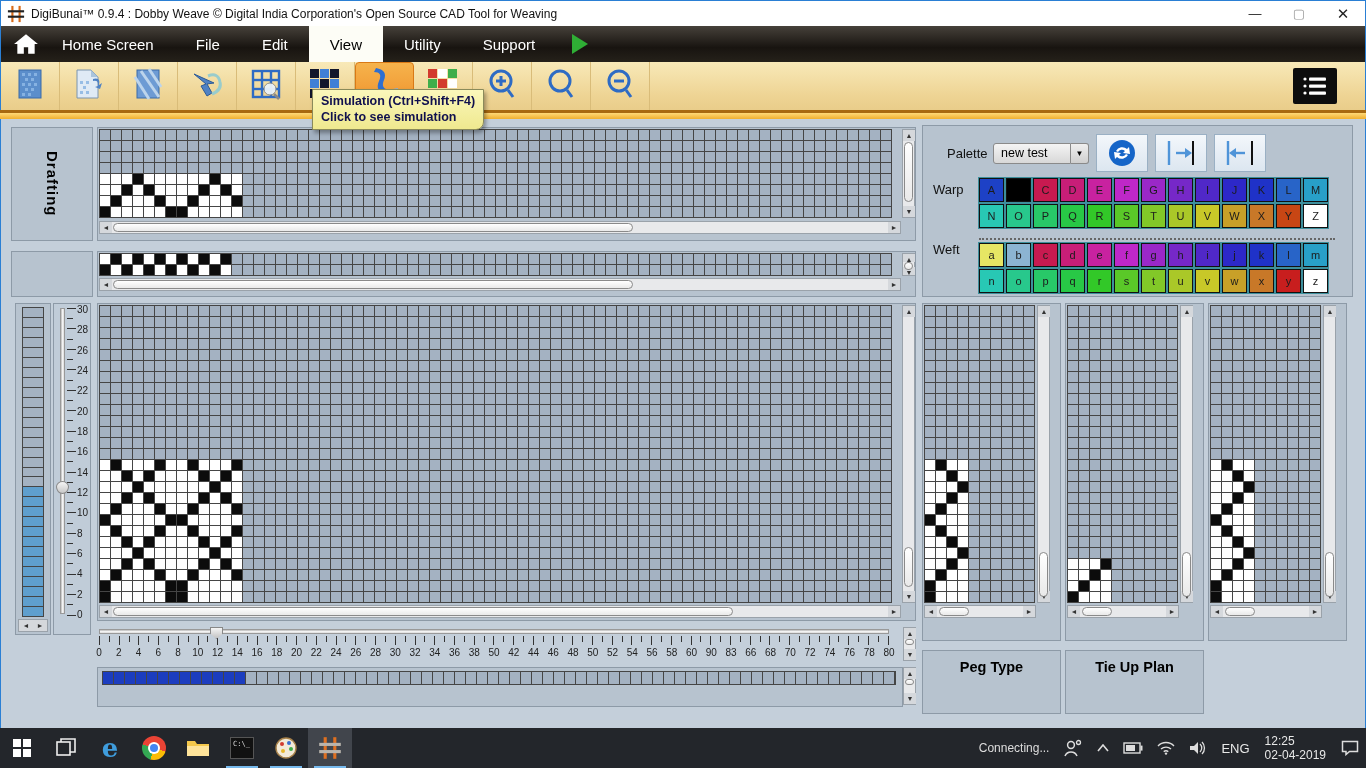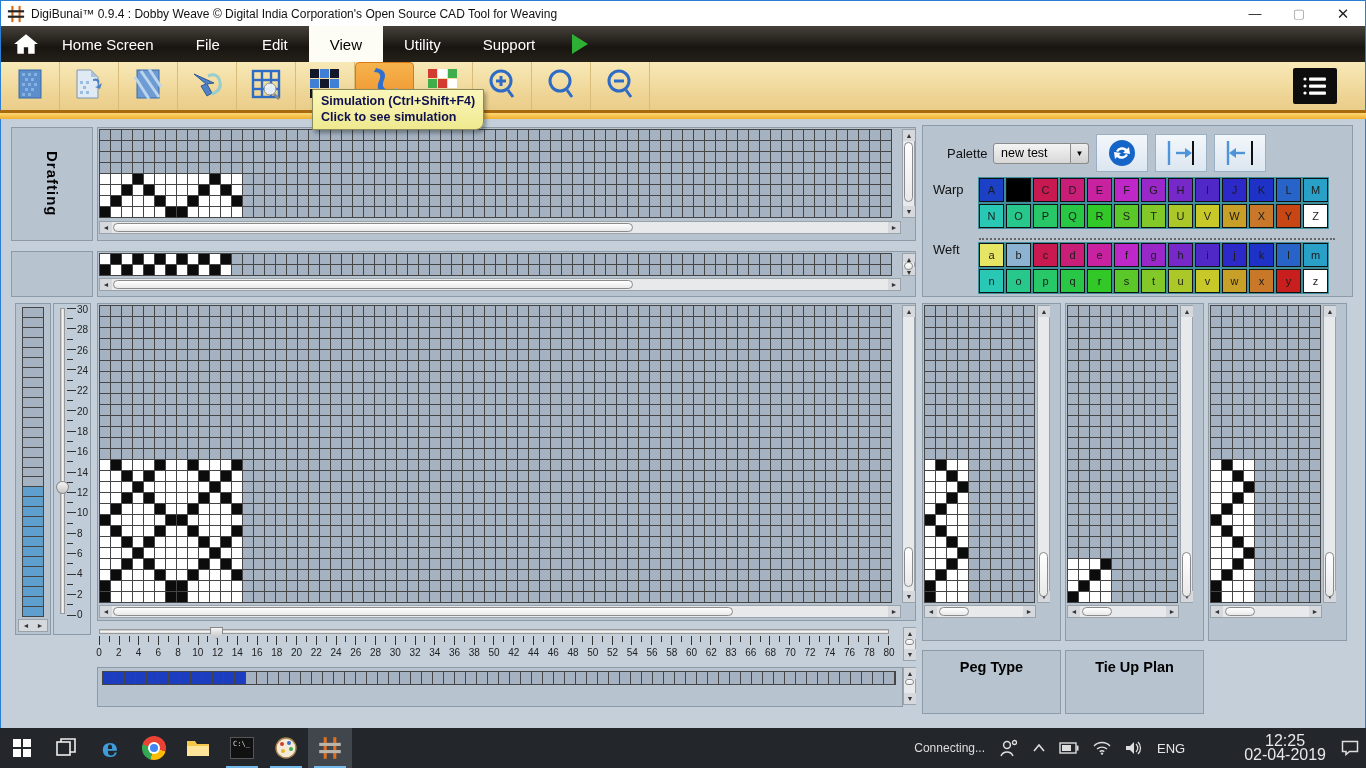--- a/index.html
+++ b/index.html
@@ -118,21 +118,21 @@
   .tb-underline::after { content:""; position:absolute; left:6px; right:6px;
     bottom:0; height:2px; background:#76b9ed; }
   .tb-active { background:#41454c; }
   #search-box { width:336px; background:#fff; display:flex; align-items:center;
     border:1px solid #888; cursor:text; }
   #search-box input { border:none; outline:none; flex:1; font-size:14px;
     color:#444; font-family:"Liberation Sans",sans-serif; background:transparent; }
   #tray { margin-left:auto; display:flex; align-items:center; }
   .tray-item { display:flex; align-items:center; justify-content:center;
     padding:0 7px; height:100%; font-size:12px; cursor:pointer; }
-  #clock { text-align:center; font-size:16px; line-height:14px; padding:0 8px;margin-left:44px; }
+  #clock { font-size:12px; line-height:14px; padding:0 8px; }
 </style>
 </head>
 <body>
 
 <div id="titlebar">
   <svg id="app-icon-title" viewBox="0 0 20 20">
     <g stroke="#d86b18" stroke-width="2.4">
         <line x1="6" y1="1" x2="6" y2="19"></line>
         <line x1="14" y1="1" x2="14" y2="19"></line>
       </g>
@@ -3235,21 +3235,21 @@
         <div class="ruler-num" style="width: 16px; text-align: center;">42</div>
         <div class="ruler-num" style="width: 16px; text-align: center;">44</div>
         <div class="ruler-num" style="width: 16px; text-align: center;">46</div>
         <div class="ruler-num" style="width: 16px; text-align: center;">48</div>
         <div class="ruler-num" style="width: 16px; text-align: center;">50</div>
         <div class="ruler-num" style="width: 16px; text-align: center;">52</div>
         <div class="ruler-num" style="width: 16px; text-align: center;">54</div>
         <div class="ruler-num" style="width: 16px; text-align: center;">56</div>
         <div class="ruler-num" style="width: 16px; text-align: center;">58</div>
         <div class="ruler-num" style="width: 16px; text-align: center;">60</div>
-        <div class="ruler-num" style="width: 16px; text-align: center;">62</div>
+        <div class="ruler-num" style="width: 16px; text-align: center;">90</div>
         <div class="ruler-num" style="width: 16px; text-align: center;">83</div>
         <div class="ruler-num" style="width: 16px; text-align: center;">66</div>
         <div class="ruler-num" style="width: 16px; text-align: center;">68</div>
         <div class="ruler-num" style="width: 16px; text-align: center;">70</div>
         <div class="ruler-num" style="width: 16px; text-align: center;">72</div>
         <div class="ruler-num" style="width: 16px; text-align: center;">74</div>
         <div class="ruler-num" style="width: 16px; text-align: center;">76</div>
         <div class="ruler-num" style="width: 16px; text-align: center;">78</div>
         <div class="ruler-num" style="width: 16px; text-align: center;">80</div>
       </div>

